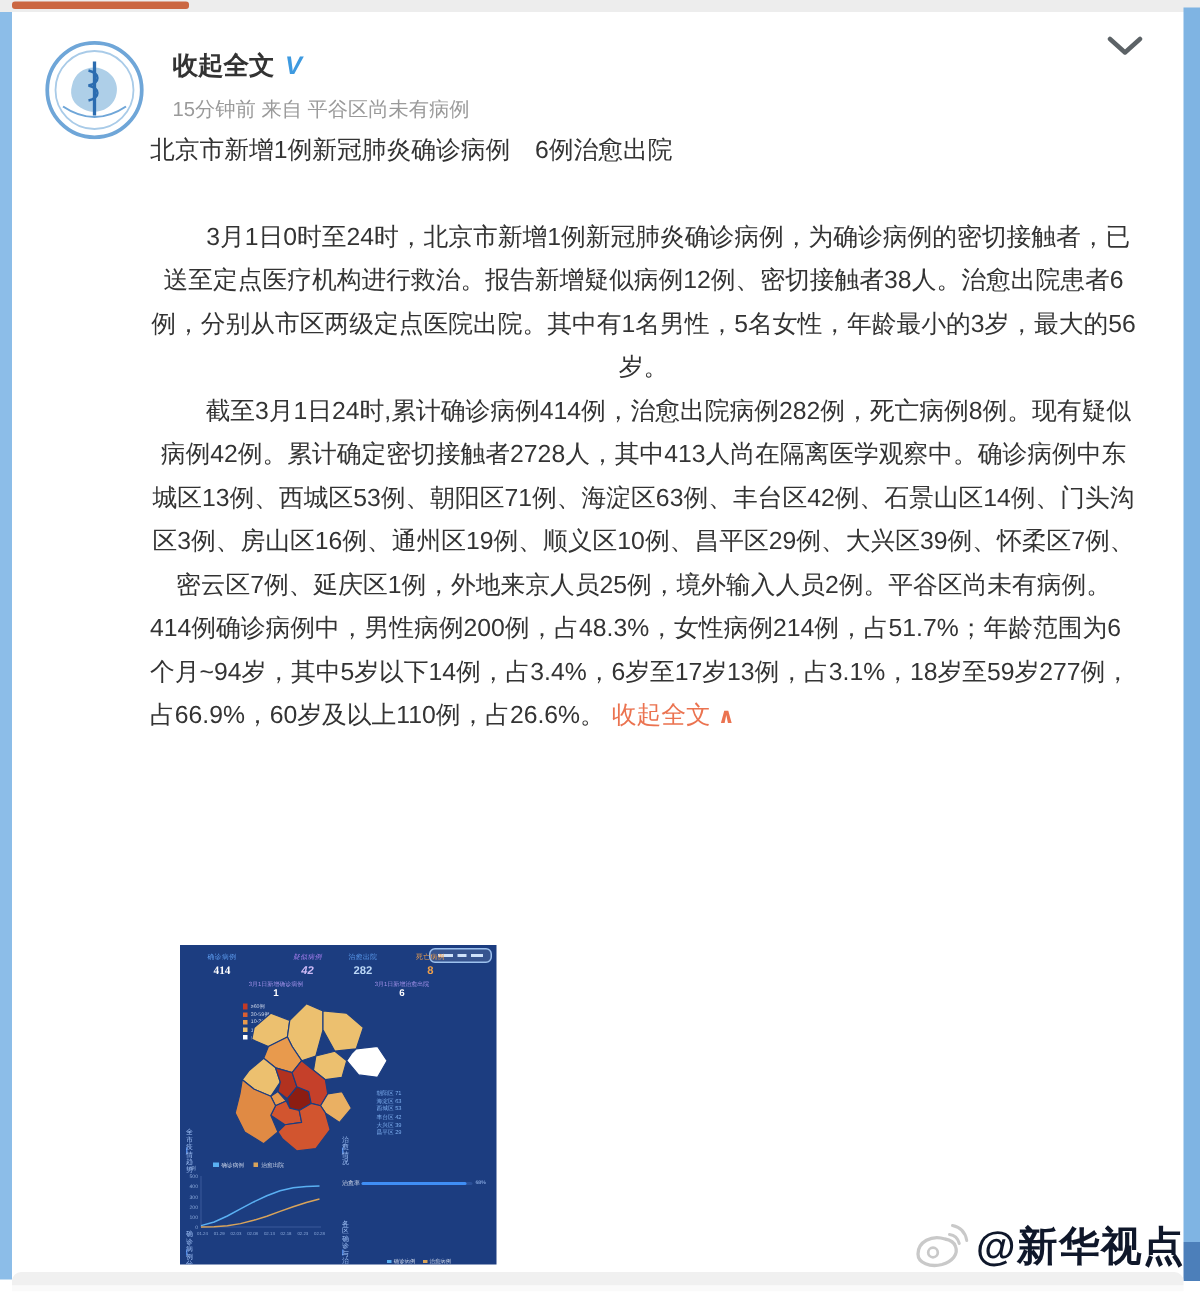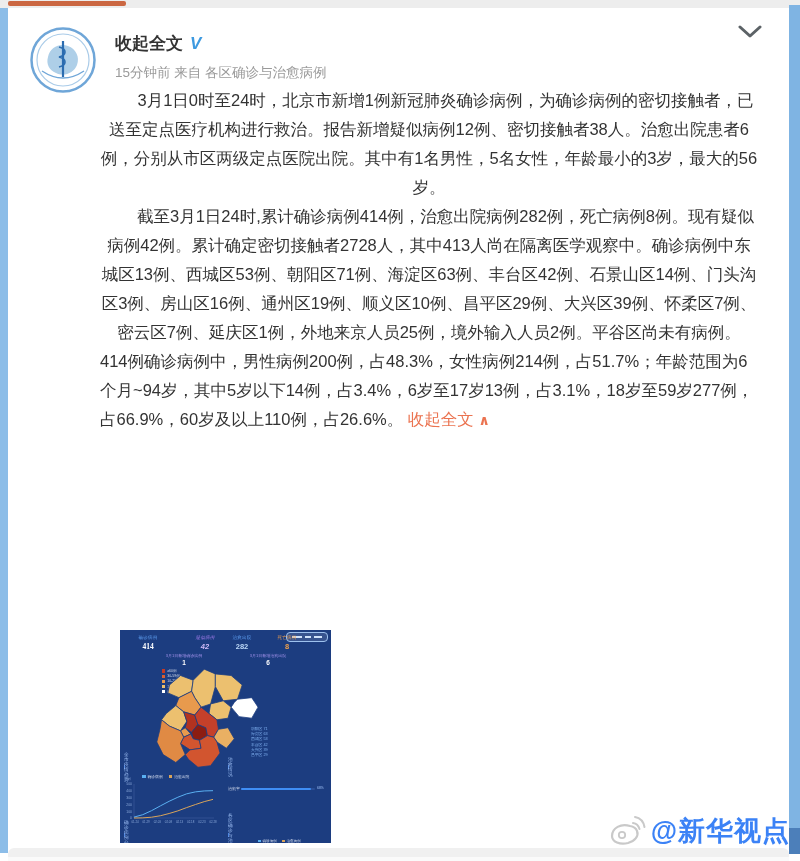--- a/index.html
+++ b/index.html
@@ -63,21 +63,21 @@
   .bar-label{left:108px;top:156px;font-size:4px;color:#cfd8ea;}
   .bar-track{left:121px;top:157.5px;width:74px;height:2.6px;background:#2a4f97;border-radius:2px;}
   .bar-fill{left:0;top:0;height:2.6px;background:#3f8ef5;border-radius:2px;}
   .bar-value{left:197px;top:156px;font-size:3.4px;color:#9fc0f5;}
   .bottom-legend{left:138px;top:208.5px;display:flex;gap:5px;}
   .bottom-legend .item{position:static;display:flex;align-items:center;gap:1.5px;}
   .bottom-legend .sq{position:static;width:3px;height:2px;}
   .bottom-legend .tx{position:static;font-size:3.6px;color:#cfd8ea;}
 
   
-  .watermark{position:absolute;right:10px;top:813px;display:flex;align-items:center;gap:5px;color:#3b82f6;text-align:center;}
+  .watermark{position:absolute;right:10px;top:813px;display:flex;align-items:center;gap:5px;color:#0f172a;text-align:center;}
   .watermark .wm-text{font-size:27px;font-weight:bold;letter-spacing:1px;}
 </style>
 </head>
 <body>
 
 <div class="top-band"></div>
 <div class="orange-bar"></div>
 <div class="left-strip"></div>
 <div class="right-strip"></div>
 <div class="right-strip-dark"></div>
@@ -93,31 +93,32 @@
       <path d="M33 14 L33 50" stroke="#2b6cb0" stroke-width="2.2" fill="none"></path>
       <path d="M29 20 C37 22 37 28 29 30 C37 32 37 38 29 40" stroke="#2b6cb0" stroke-width="1.6" fill="none"></path>
       <path d="M12 44 Q33 58 54 44" stroke="#6fa6d8" stroke-width="1.4" fill="none"></path>
     </svg>
   </div>
   <div class="head-texts">
     <div class="uname-row">
       <span class="uname">收起全文</span>
       <span class="vbadge">V</span>
     </div>
-    <div class="meta">15分钟前 来自 各区确诊与治愈病例</div>
+    <div class="meta">15分钟前 来自 平谷区尚未有病例</div>
   </div>
 </div>
 
 <div class="chevron-down">
   <svg width="24" height="13" viewBox="0 0 24 13">
       <polyline points="2,2 12,11 22,2" fill="none" stroke="#5c6266" stroke-width="3" stroke-linecap="round" stroke-linejoin="round"></polyline>
     </svg>
 </div>
 
 <div class="post-body">
+  <p class="post-title">北京市新增1例新冠肺炎确诊病例　6例治愈出院</p>
   <p class="indent">3月1日0时至24时，北京市新增1例新冠肺炎确诊病例，为确诊病例的密切接触者，已送至定点医疗机构进行救治。报告新增疑似病例12例、密切接触者38人。治愈出院患者6例，分别从市区两级定点医院出院。其中有1名男性，5名女性，年龄最小的3岁，最大的56岁。</p>
   <p class="indent">截至3月1日24时,累计确诊病例414例，治愈出院病例282例，死亡病例8例。现有疑似病例42例。累计确定密切接触者2728人，其中413人尚在隔离医学观察中。确诊病例中东城区13例、西城区53例、朝阳区71例、海淀区63例、丰台区42例、石景山区14例、门头沟区3例、房山区16例、通州区19例、顺义区10例、昌平区29例、大兴区39例、怀柔区7例、密云区7例、延庆区1例，外地来京人员25例，境外输入人员2例。平谷区尚未有病例。</p>
   <p><span>414例确诊病例中，男性病例200例，占48.3%，女性病例214例，占51.7%；年龄范围为6个月~94岁，其中5岁以下14例，占3.4%，6岁至17岁13例，占3.1%，18岁至59岁277例，占66.9%，60岁及以上110例，占26.6%。</span>
     <span class="collapse-link">收起全文</span>
     <span class="collapse-arrow">∧</span>
   </p>
 </div>
 
 <div class="dash">
   <div class="dash-pill">

